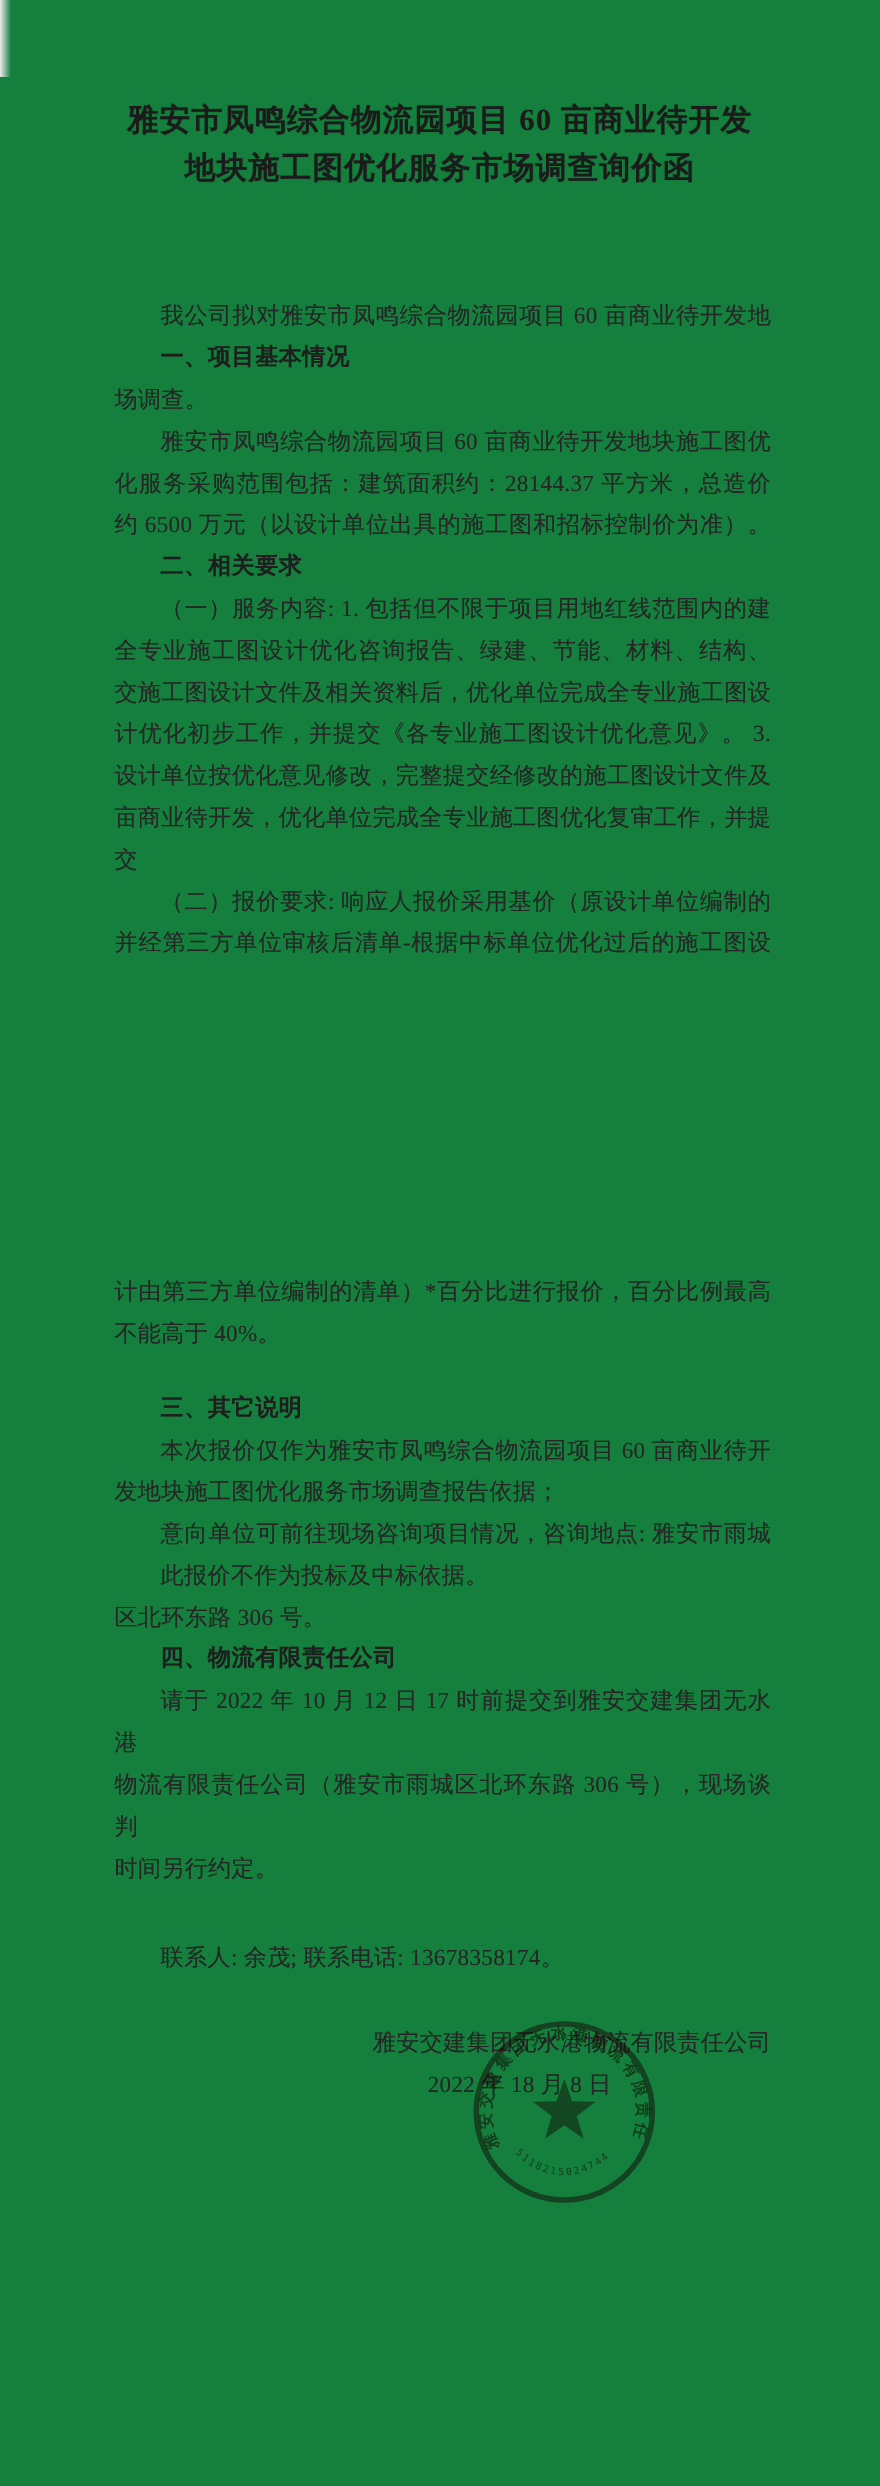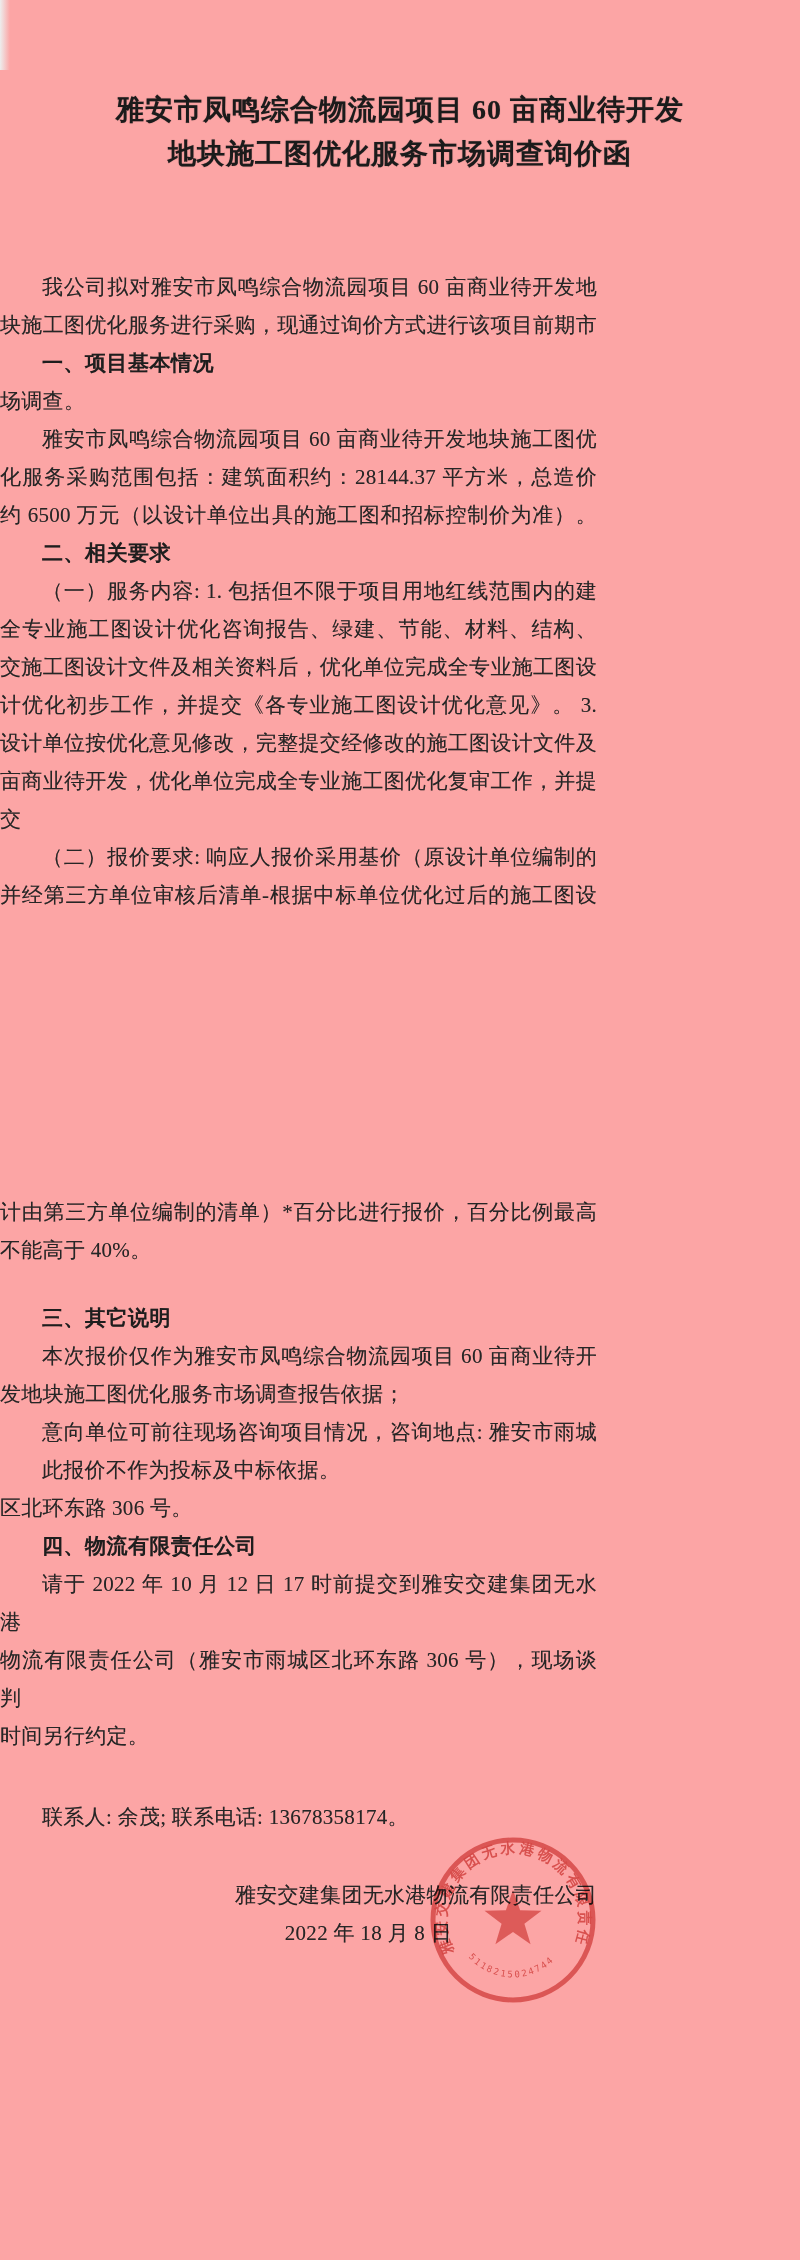--- a/index.html
+++ b/index.html
@@ -2,21 +2,21 @@
 <html><head>
 <meta charset="utf-8">
 <style>
   * { margin: 0; padding: 0; box-sizing: border-box; }
   html, body { background: #ffffff; }
   .page {
     position: relative;
     width: 800px;
     height: 2260px;
     margin: 0 auto;
-    background: #fca5a5;
+    background: #15803d;
     overflow: hidden;
     font-family: "Liberation Serif", "DejaVu Serif", serif;
     color: #262626;
   }
   .scan-edge {
     position: absolute; left: 0; top: 0; width: 10px; height: 70px;
     background: linear-gradient(to right, #ededed, rgba(255,255,255,0));
   }
   .title-block {
     padding-top: 88px;
@@ -26,20 +26,21 @@
   .title-line {
     font-size: 28px;
     line-height: 44px;
     font-weight: 700;
     color: #1b1b1b;
     letter-spacing: 1px;
     text-shadow: 0 0 1px rgba(20,20,20,0.4);
   }
   .body-col {
     position: relative;
+    margin-left: 104px;
     width: 597px;
   }
   .ln {
     font-size: 21px;
     line-height: 38px;
     white-space: nowrap;
     letter-spacing: 0.3px;
     text-shadow: 0 0 0.5px rgba(30,30,30,0.35);
   }
   .ln.full {
@@ -79,21 +80,20 @@
   <div class="scan-edge"></div>
 
   <div class="title-block">
     <div class="title-line">雅安市凤鸣综合物流园项目 60 亩商业待开发</div>
     <div class="title-line">地块施工图优化服务市场调查询价函</div>
   </div>
 
   <div class="body-col">
 
     <div class="ln ind full">我公司拟对雅安市凤鸣综合物流园项目 60 亩商业待开发地</div>
-    <div class="ln full">块施工图优化服务进行采购，现通过询价方式进行该项目前期市</div>
     <div class="ln ind head">一、项目基本情况</div>
 
     <div class="ln">场调查。</div>
     <div class="ln ind full">雅安市凤鸣综合物流园项目 60 亩商业待开发地块施工图优</div>
     <div class="ln full">化服务采购范围包括：建筑面积约：28144.37 平方米，总造价</div>
     <div class="ln full">约 6500 万元（以设计单位出具的施工图和招标控制价为准）。</div>
 
     <div class="ln ind head">二、相关要求</div>
     <div class="ln ind full">（一）服务内容: 1. 包括但不限于项目用地红线范围内的建</div>
     <div class="ln full">全专业施工图设计优化咨询报告、绿建、节能、材料、结构、</div>

